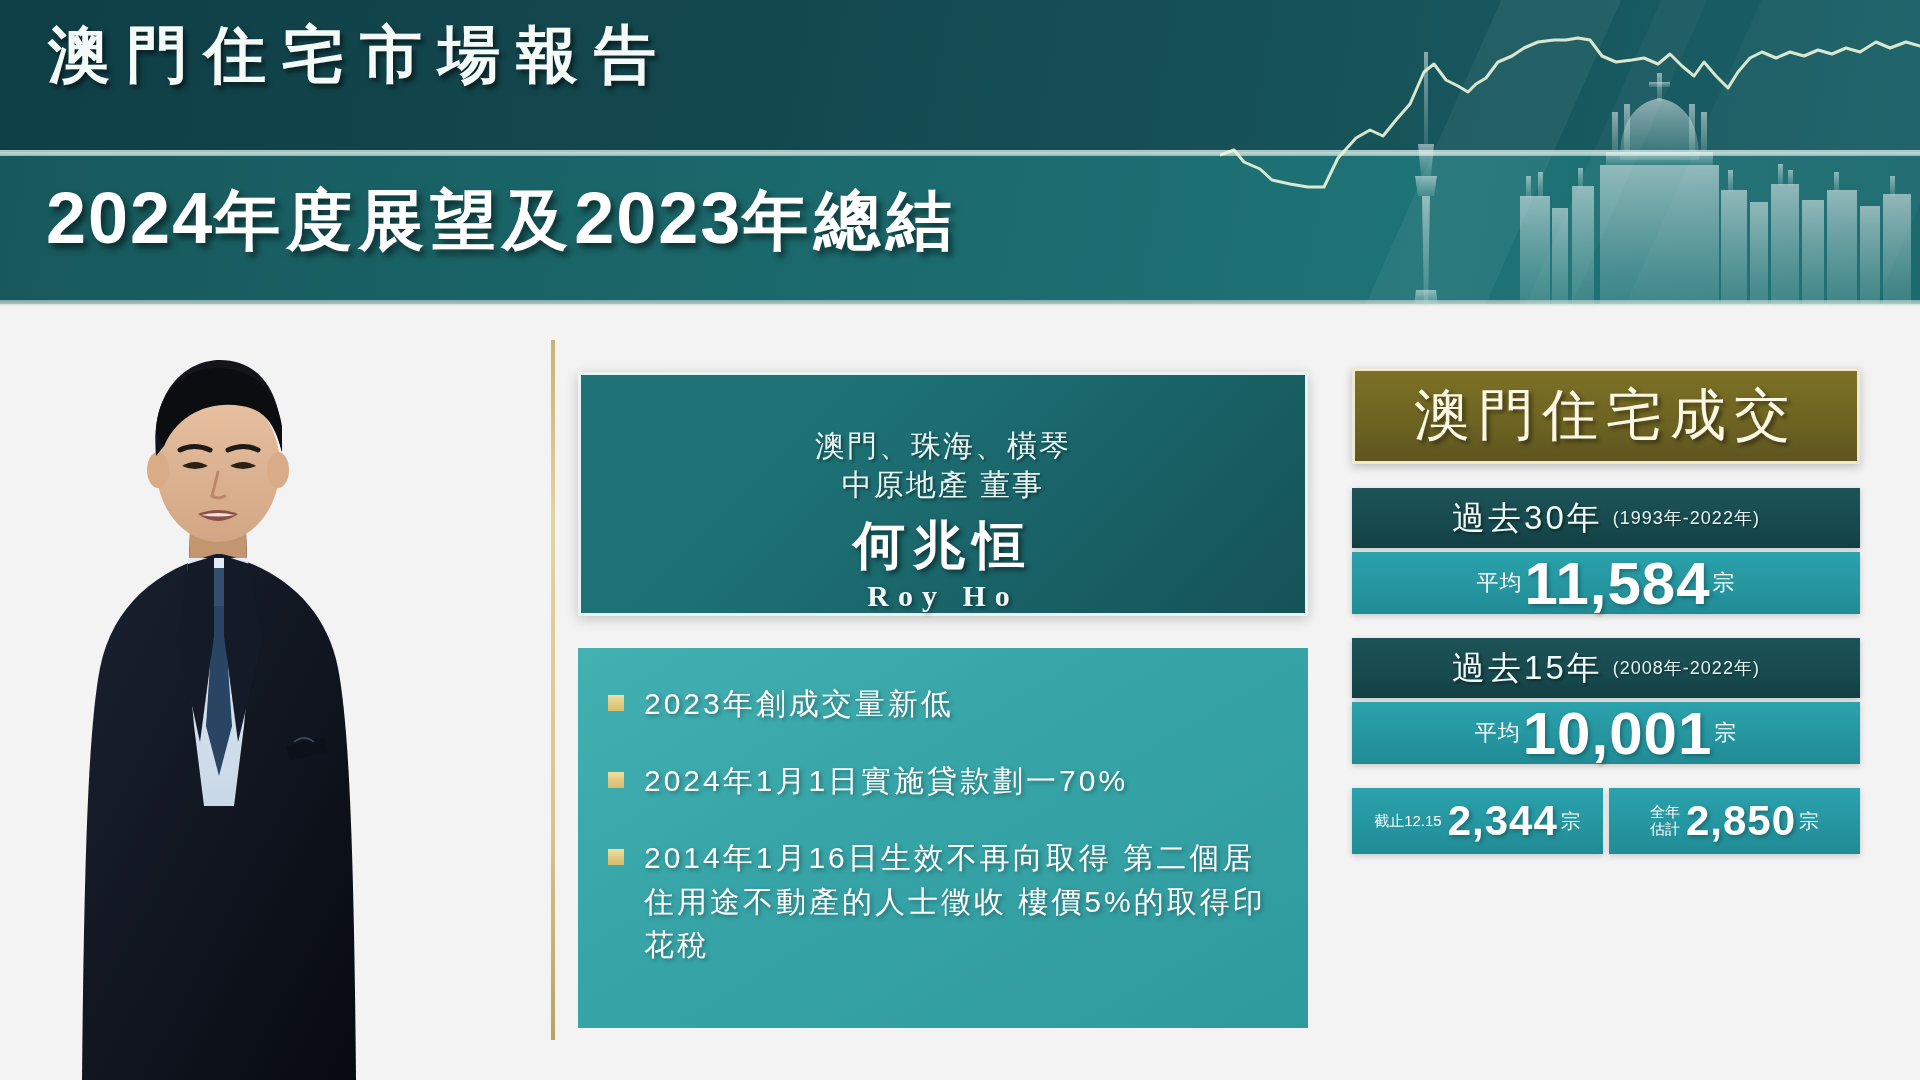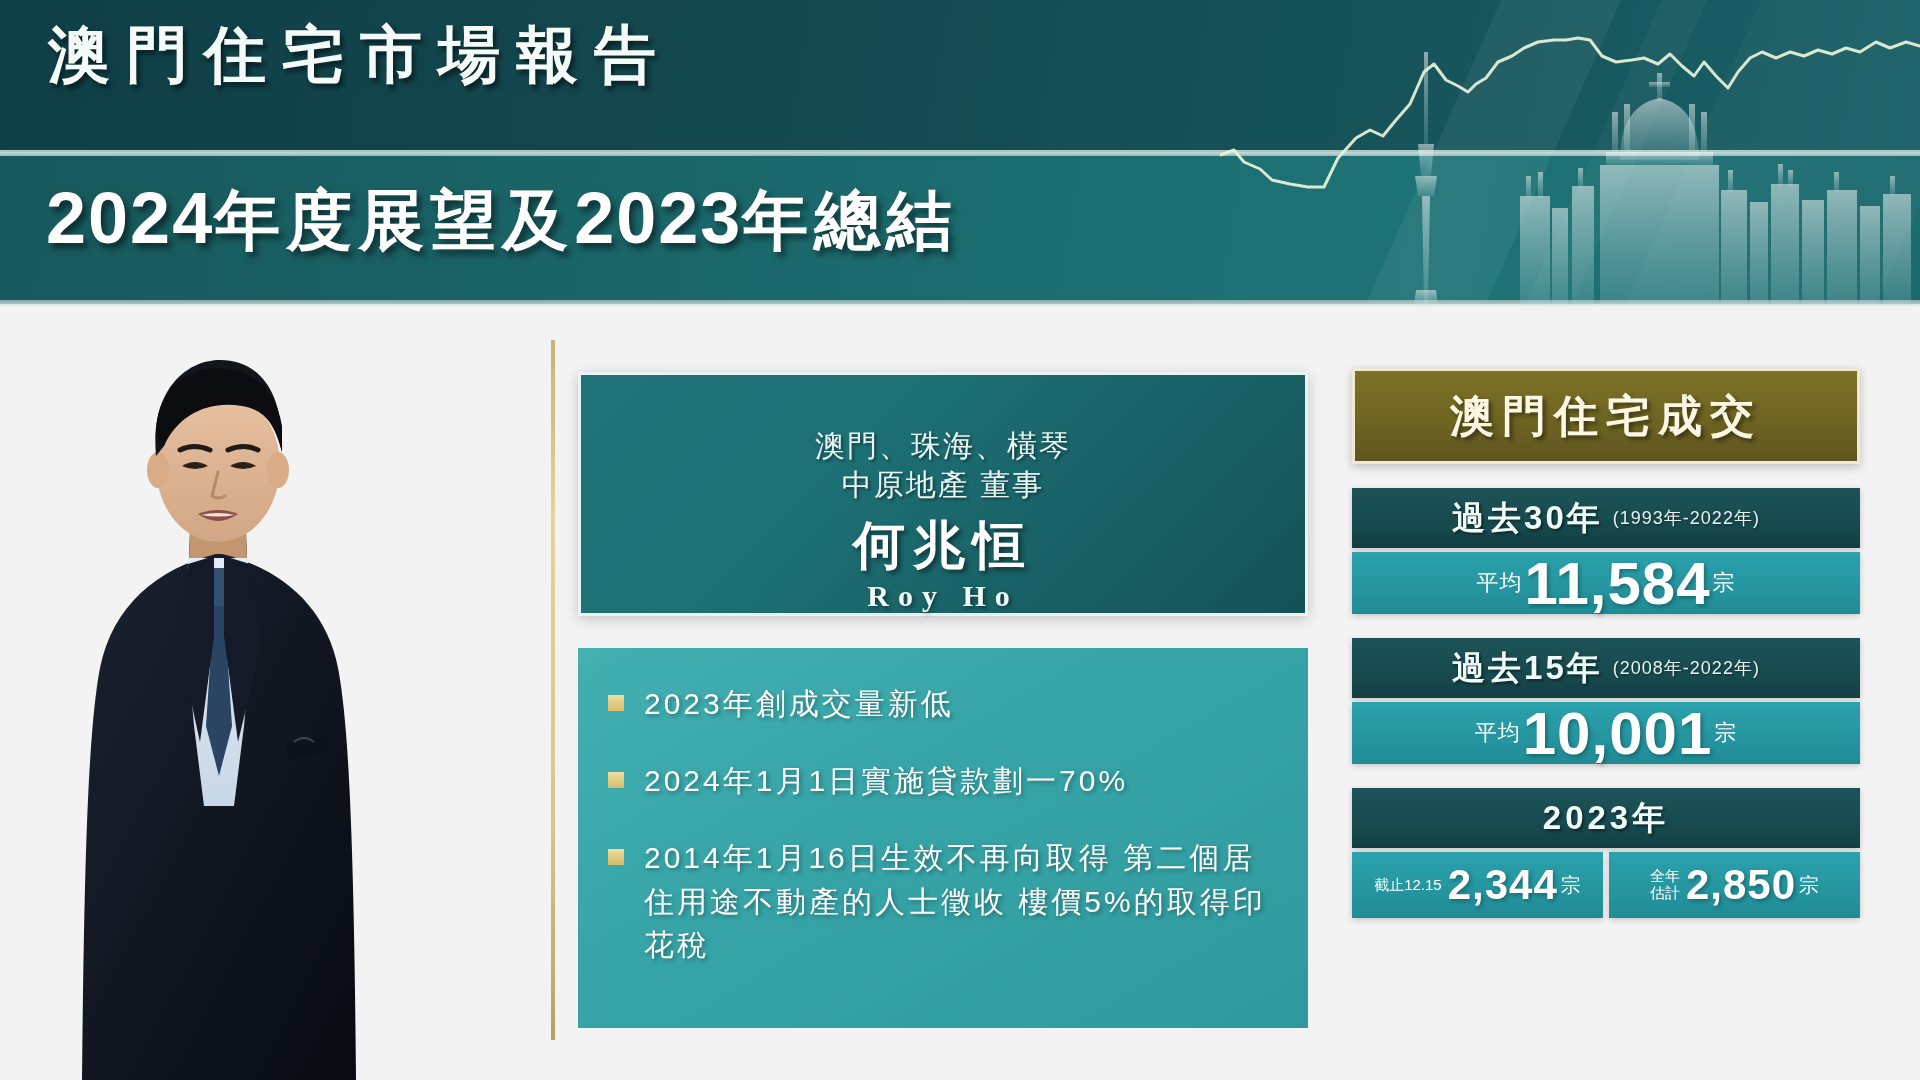--- a/index.html
+++ b/index.html
@@ -116,33 +116,33 @@
   .stats { position:absolute; left:1352px; top:368px; width:508px; }
 
   .stat-title {
     width:100%; height:96px;
     background:linear-gradient(180deg,#7d7126 0%,#6e6422 55%,#5e5520 100%);
     border:3px solid #efe9d2;
     display:flex; align-items:center; justify-content:center;
     box-shadow:0 3px 9px rgba(0,0,0,.22);
   }
   .stat-title span {
-    font-size:44px; font-weight:700; color:#fdf6e2; letter-spacing:8px;
+    font-size:56px; font-weight:400; color:#fdf6e2; letter-spacing:8px;
     text-shadow:3px 3px 4px rgba(0,0,0,.45);
   }
 
   .stat-block { margin-top:24px; }
   .sb-head {
     width:100%; height:60px;
     background:linear-gradient(180deg,#1d5358 0%,#174a4e 60%,#133f43 100%);
     display:flex; align-items:center; justify-content:center;
     box-shadow:0 2px 6px rgba(0,0,0,.2);
   }
   .sb-head .h-main {
-    font-size:33px; font-weight:700; color:#f1fbfa; letter-spacing:3px;
+    font-size:33px; font-weight:400; color:#f1fbfa; letter-spacing:3px;
     text-shadow:2px 2px 3px rgba(0,0,0,.45);
   }
   .sb-head .h-range {
     font-size:18px; color:#e6f4f3; letter-spacing:1px; margin-left:10px;
     text-shadow:1px 1px 2px rgba(0,0,0,.4);
   }
   .sb-val {
     width:100%; height:62px; margin-top:4px;
     background:linear-gradient(180deg,#2ba2ac 0%,#2596a0 55%,#208b95 100%);
     display:flex; align-items:center; justify-content:center;
@@ -368,23 +368,20 @@
         <span class="h-range">(2008年-2022年)</span>
       </div>
       <div class="sb-val">
         <span class="v-pre">平均</span>
         <span class="v-num">10,001</span>
         <span class="v-unit">宗</span>
       </div>
     </div>
 
     <div class="stat-block">
-      <div class="sb-head plain">
-        <span class="h-main">2023年</span>
-      </div>
       <div class="split-row">
         <div class="split-cell">
           <span class="cell-label">截止12.15</span>
           <span class="cell-num">2,344</span>
           <span class="cell-unit">宗</span>
         </div>
         <div class="split-cell">
           <span class="cell-label">全年
 估計</span>
           <span class="cell-num">2,850</span>

